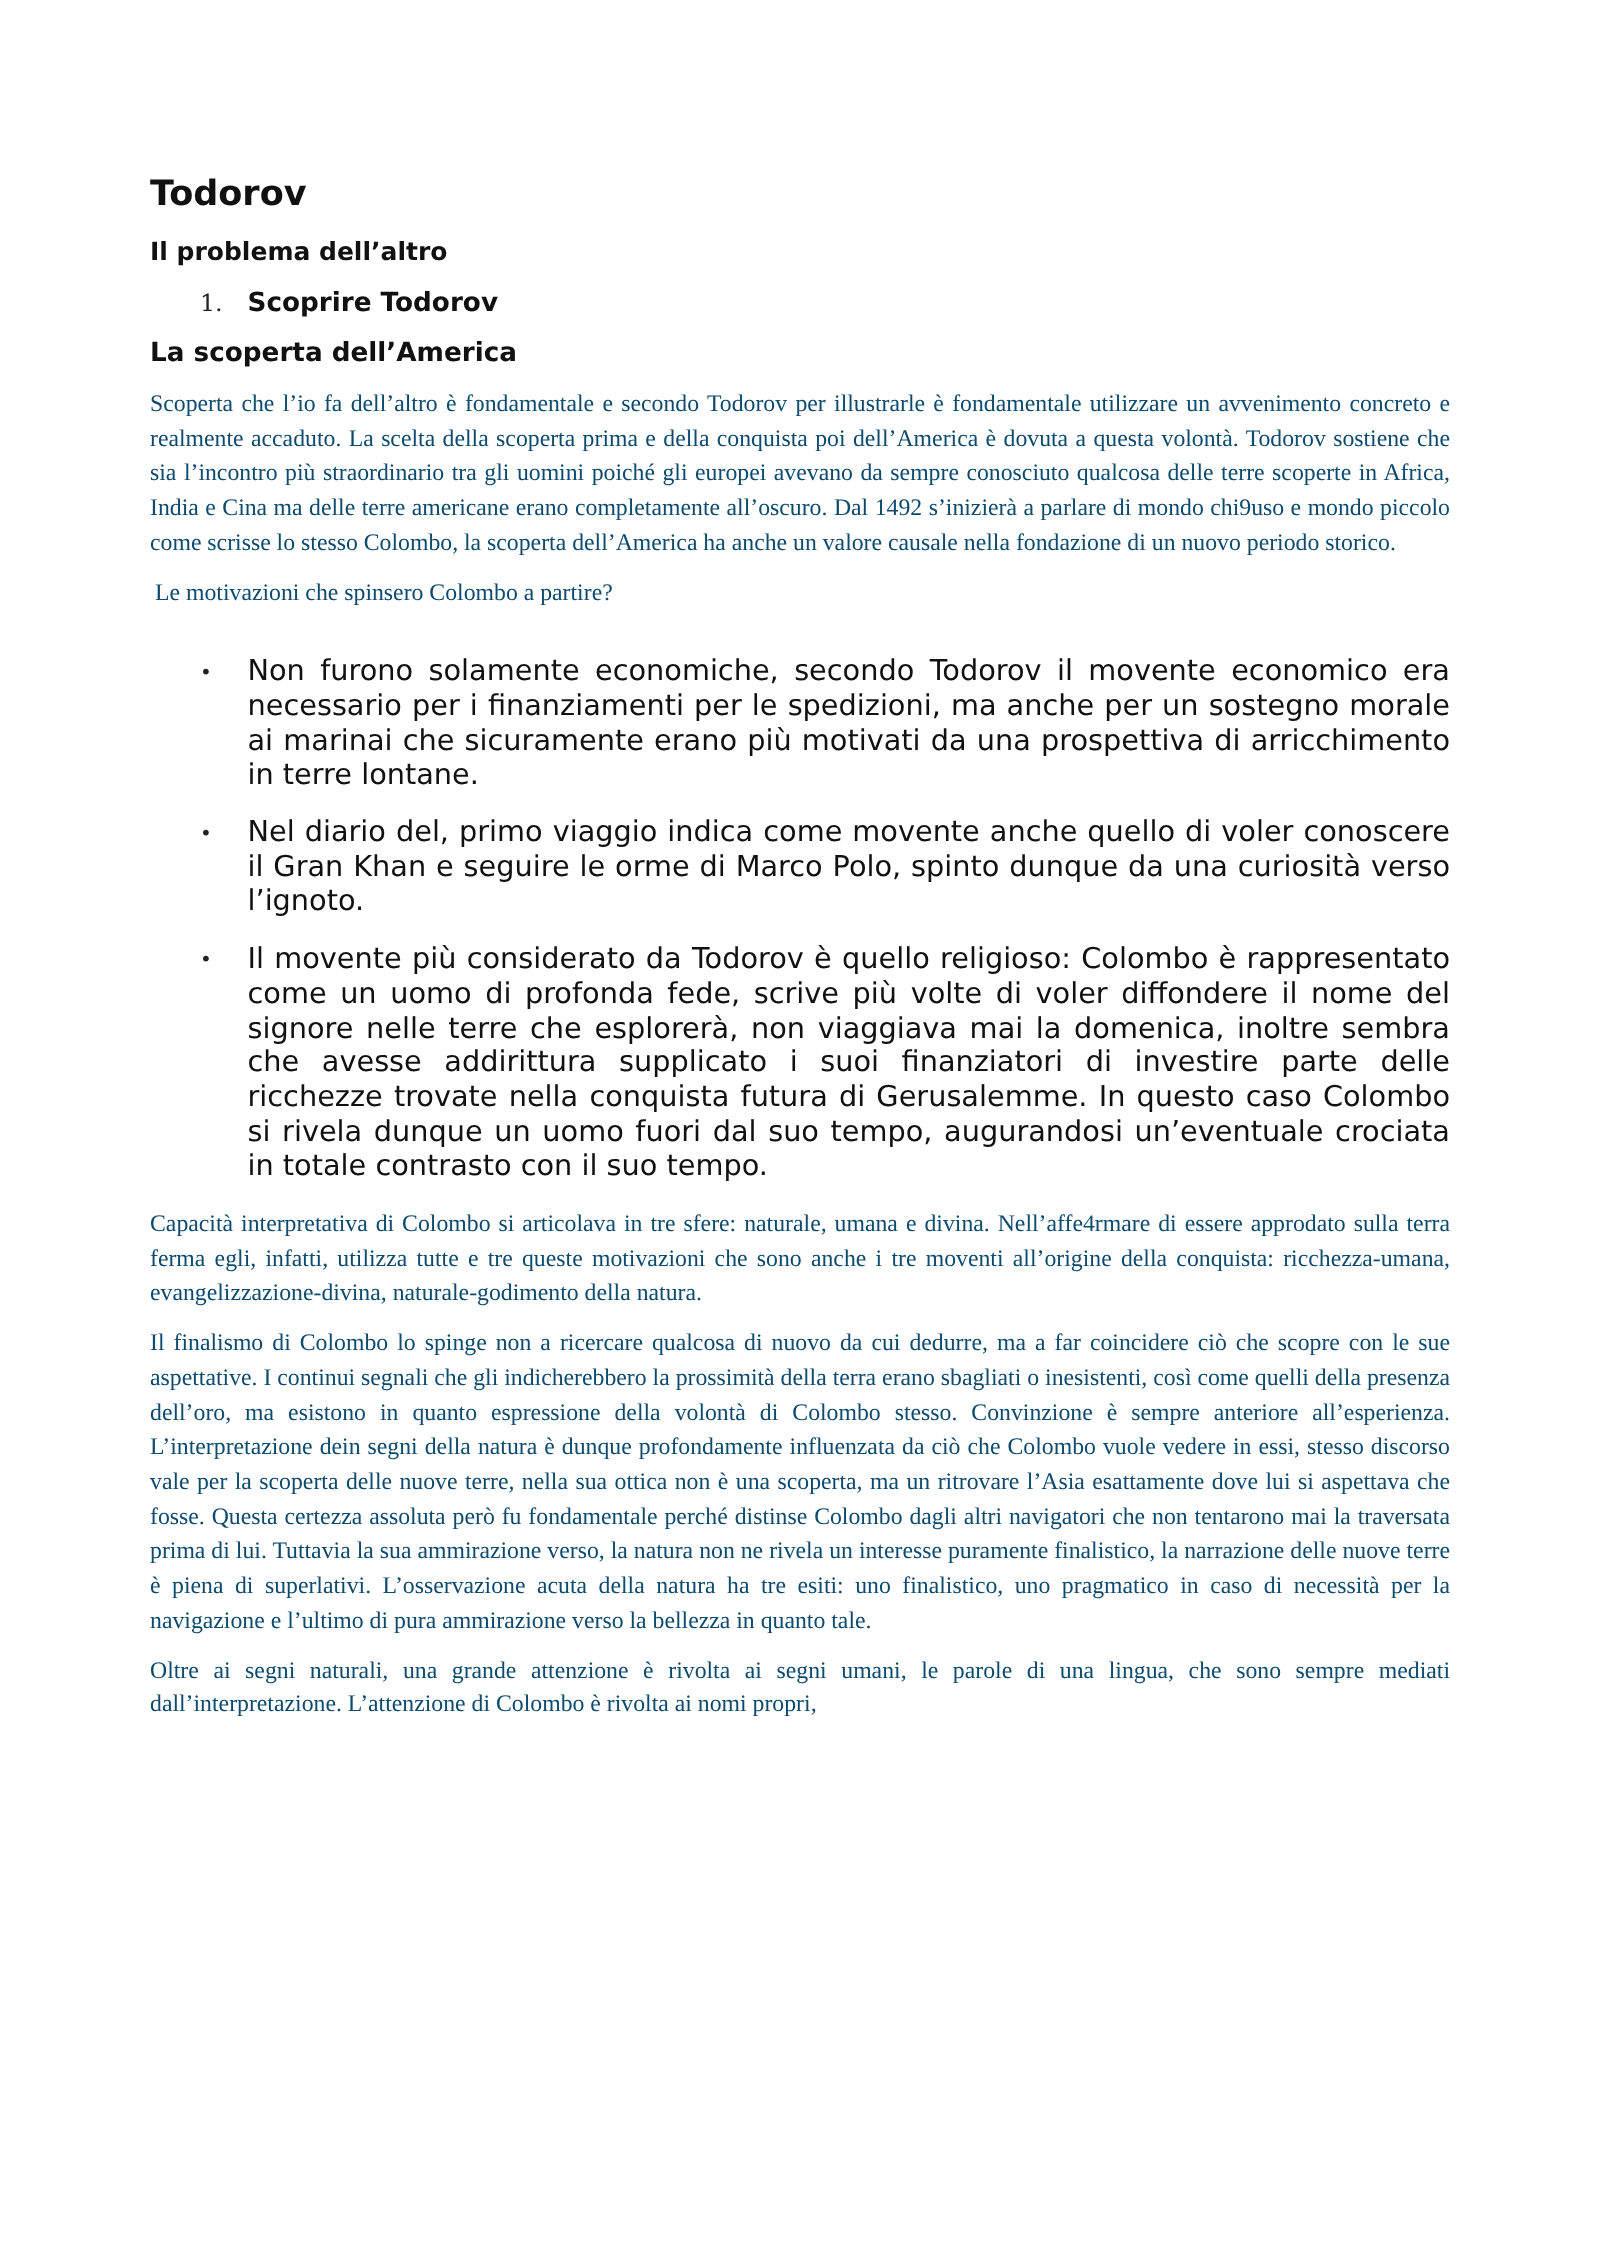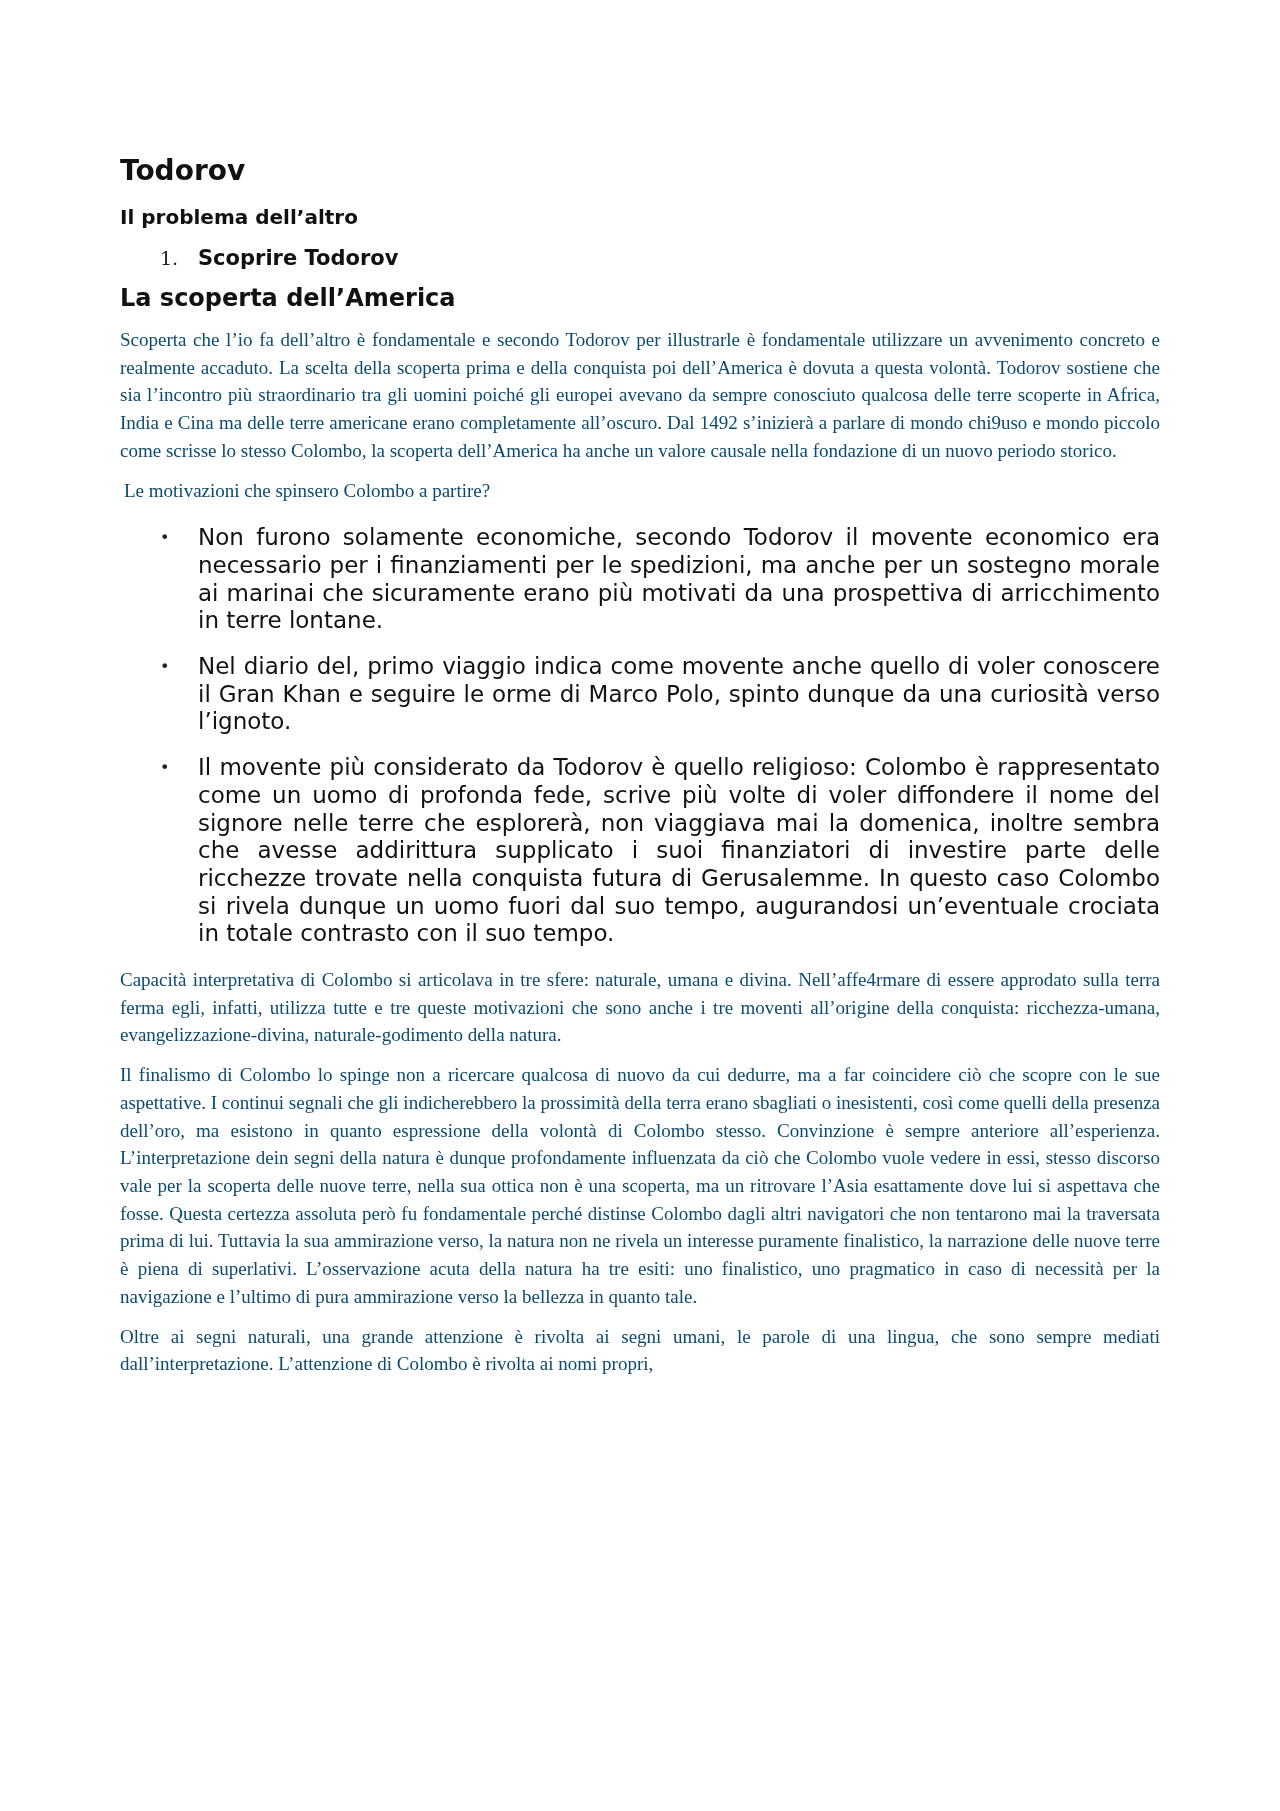--- a/index.html
+++ b/index.html
@@ -11,21 +11,21 @@
       width: 1280px;
       height: 1811px;
       overflow: hidden;
       position: relative;
       font-family: "DejaVu Sans", sans-serif;
       color: #111111;
     }
     .page {
       position: absolute;
       left: 120px;
-      top: 154px;
+      top: 138px;
       width: 1040px;
     }
     h1 {
       font-family: "DejaVu Sans", sans-serif;
       font-weight: bold;
       font-size: 28px;
       line-height: 34px;
       margin: 0 0 14px 0;
       color: #111;
     }
@@ -33,21 +33,21 @@
       font-family: "DejaVu Sans", sans-serif;
       font-weight: bold;
       font-size: 20px;
       line-height: 30px;
       margin: 0 0 12px 0;
       color: #111;
     }
     h3 {
       font-family: "DejaVu Sans", sans-serif;
       font-weight: bold;
-      font-size: 24px;
+      font-size: 21px;
       line-height: 28px;
       margin: 0 0 14px 0;
       color: #111;
     }
     .numbered {
       display: flex;
       align-items: baseline;
       margin: 0 0 12px 0;
     }
     .numbered .num {
@@ -66,21 +66,21 @@
     p {
       font-family: Liberation Serif, serif;
       font-size: 19px;
       line-height: 27.7px;
       margin: 0 0 12px 0;
       text-align: justify;
       color: #0c4a6e;
     }
     p.intro {
       text-indent: 4px;
-      margin-bottom: 20px;
+      margin-bottom: 36px;
     }
     ul.bullets {
       list-style: none;
       padding: 0;
       margin: 0 0 10px 0;
     }
     ul.bullets li {
       display: flex;
       margin-bottom: 18px;
     }

